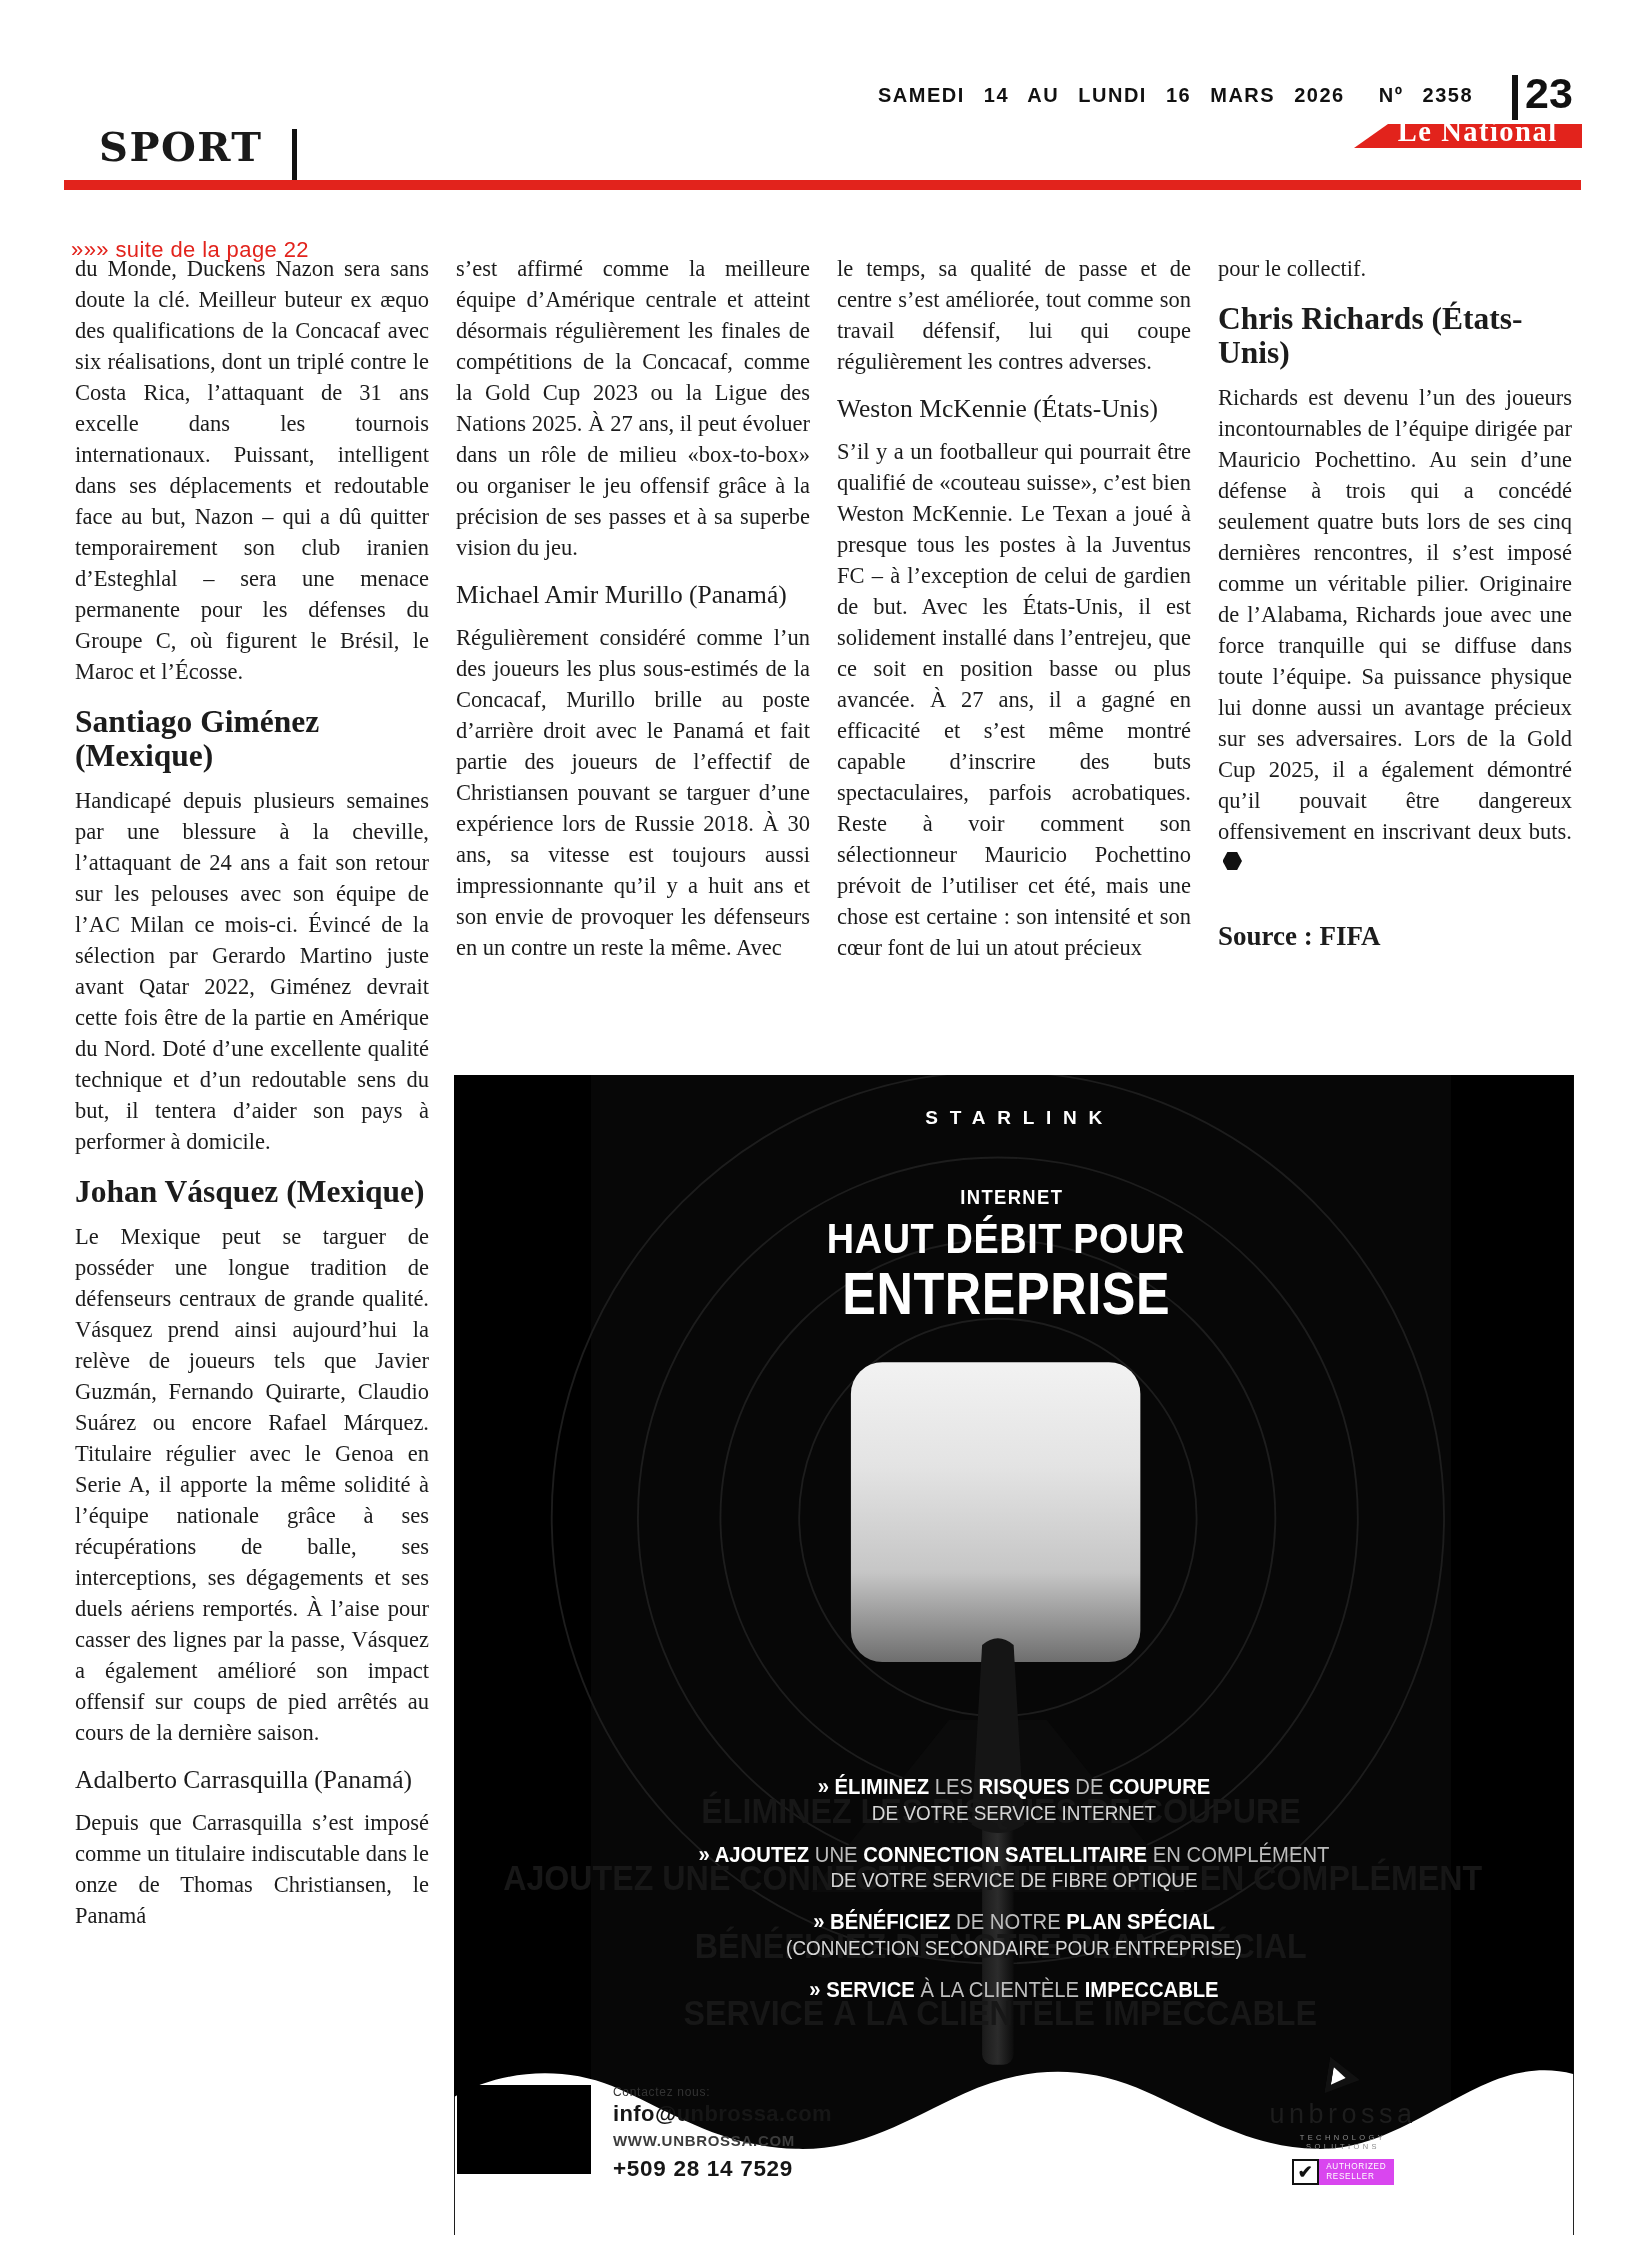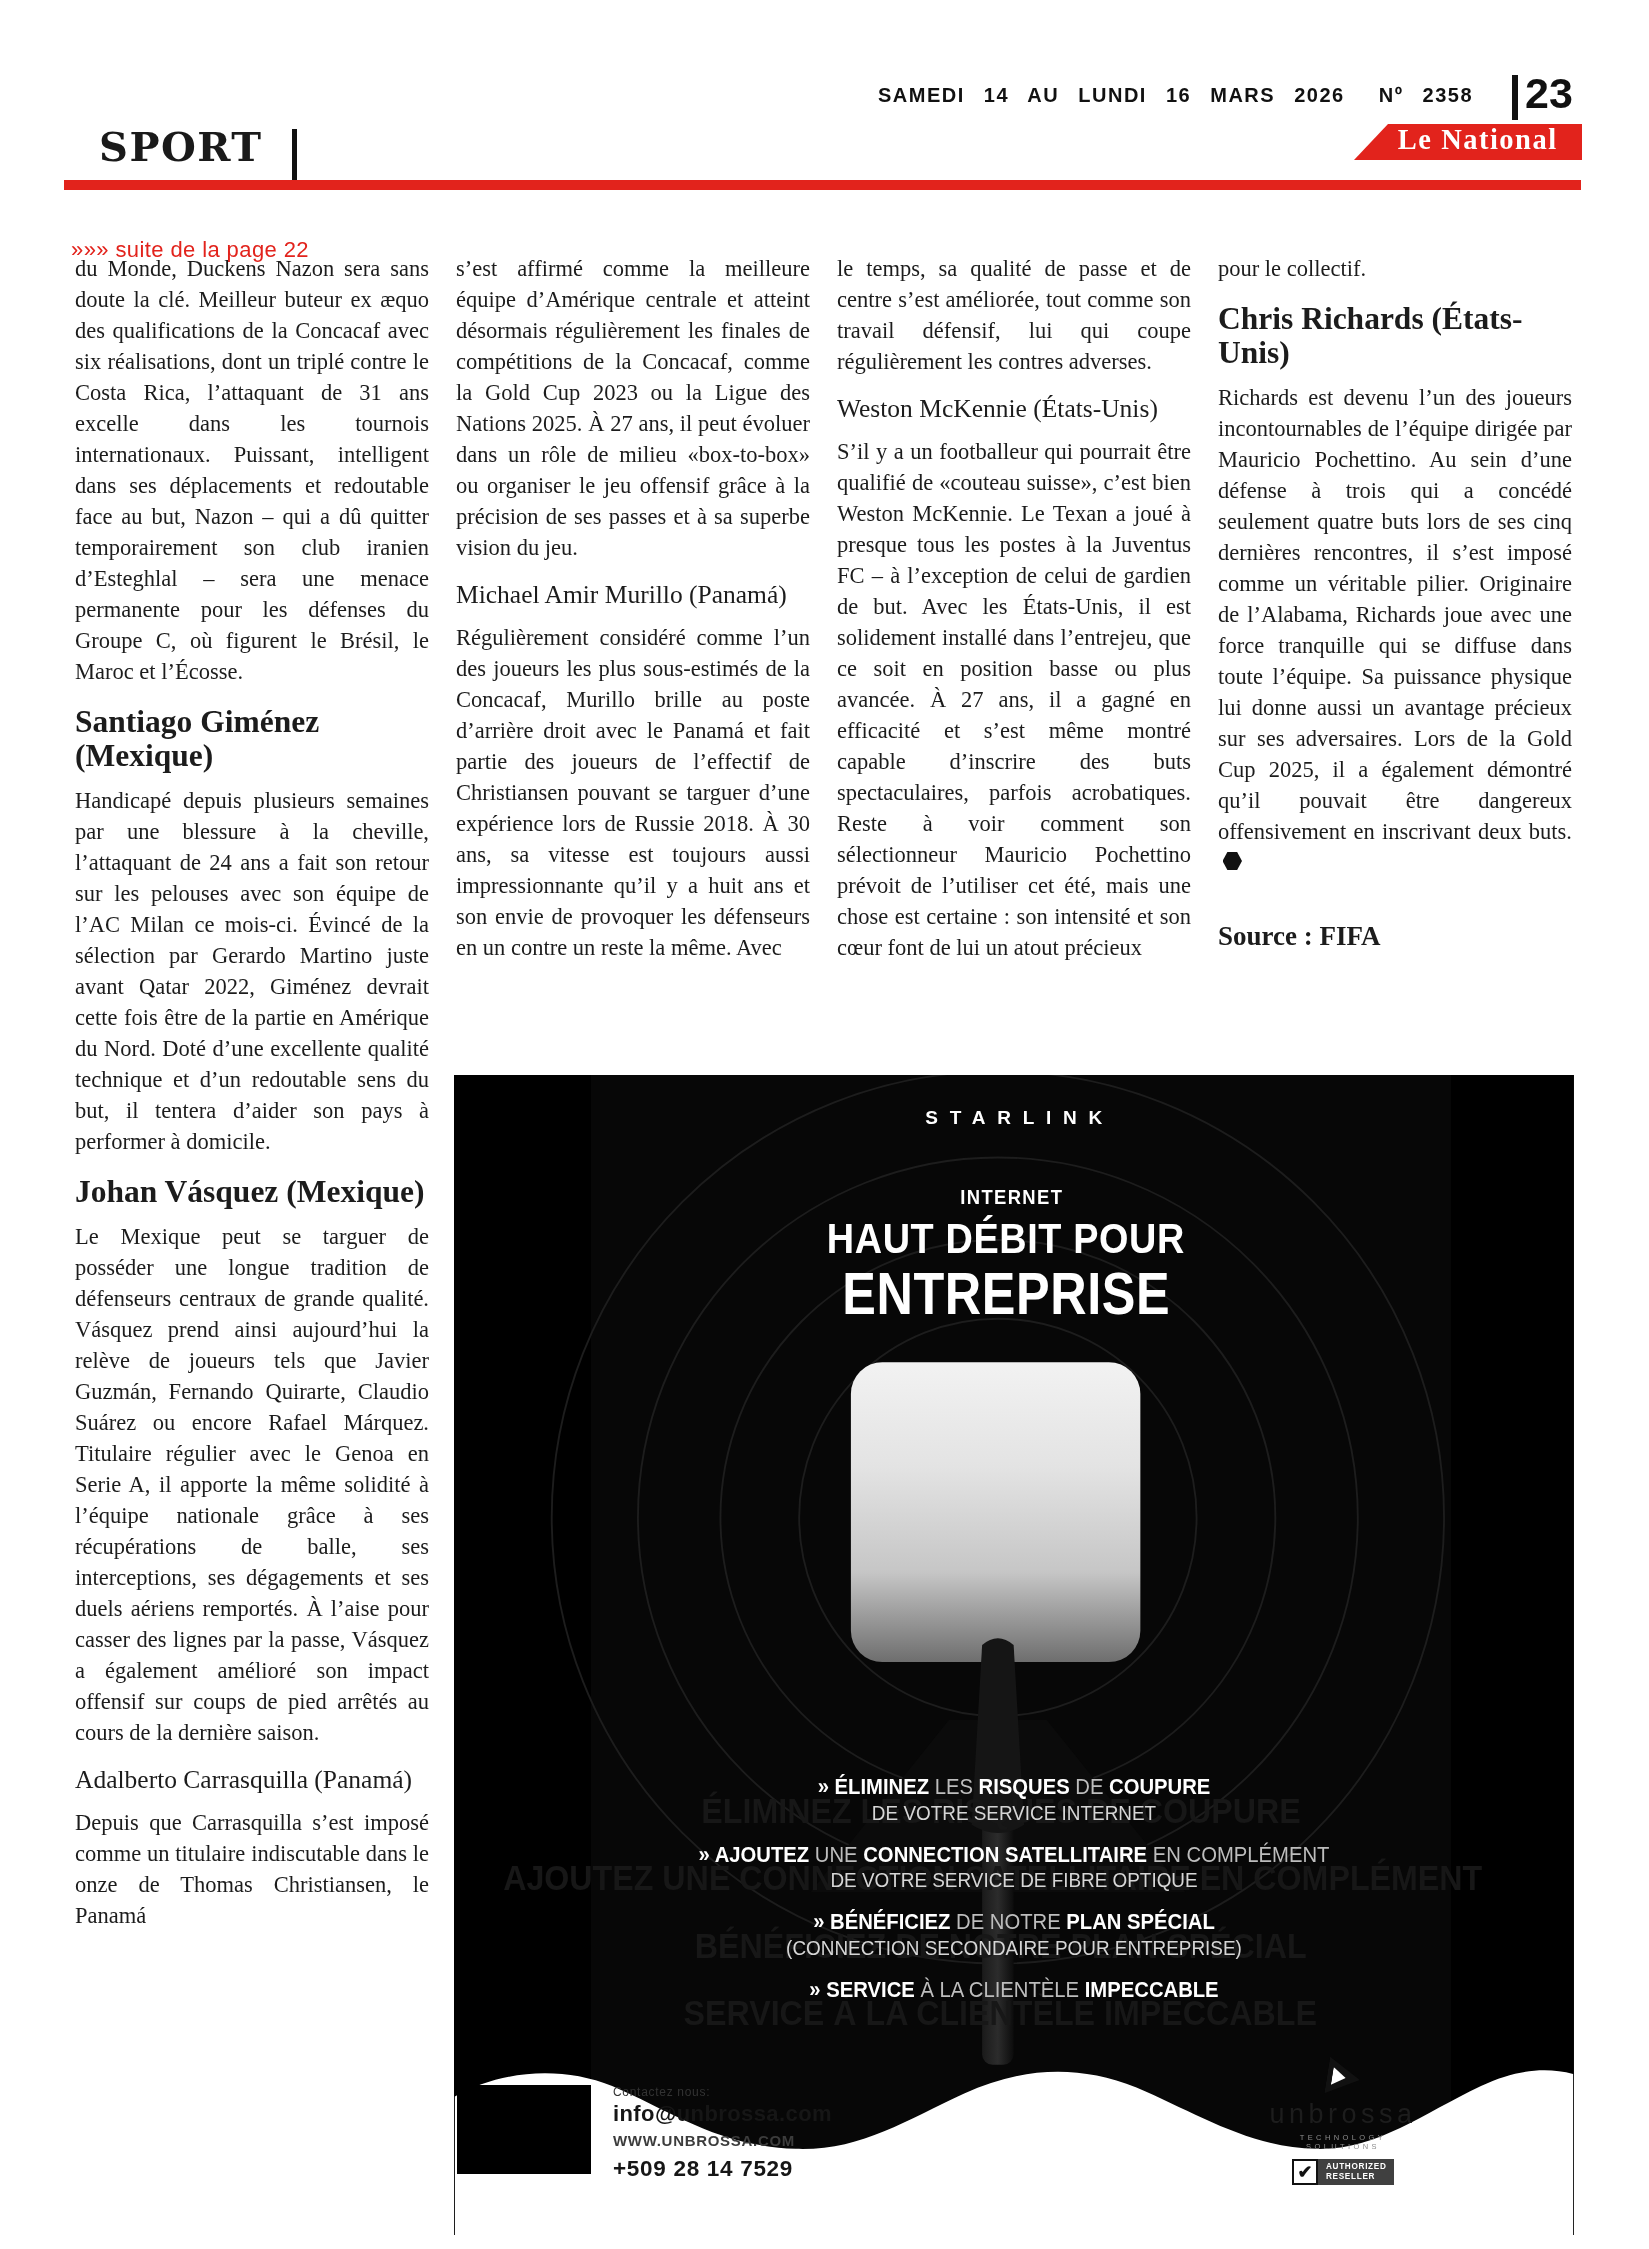--- a/index.html
+++ b/index.html
@@ -8,23 +8,23 @@
 
   
   .masthead-date{position:absolute;top:84px;right:177px;display:flex;gap:34px;align-items:baseline;
      font-family:"Liberation Sans",sans-serif;font-weight:700;font-size:20px;letter-spacing:1.5px;word-spacing:12px;color:#111;}
   .page-bar{position:absolute;left:1512px;top:75px;width:6px;height:45px;background:#111;}
   .page-number{position:absolute;left:1525px;top:69px;font-family:"Liberation Sans",sans-serif;
      font-weight:800;font-size:43px;color:#111;}
   .section-title{position:absolute;left:71px;top:123px;font-family:"DejaVu Serif",serif;
      font-weight:800;font-size:40px;letter-spacing:1.5px;color:#1a1a1a;margin-left:28px;}
   .header-bar{position:absolute;left:292px;top:129px;width:5.2px;height:52px;background:#111;}
-  .brand-banner{position:absolute;left:1354px;top:124px;width:228px;height:36px;
+  .brand-banner{position:absolute;left:1354px;top:124px;width:228px;height:24px;
      clip-path:polygon(34px 0,100% 0,100% 100%,0 100%);
-     display:flex;align-items:flex-start;justify-content:center;padding-left:19.5px;box-sizing:border-box;}
+     display:flex;align-items:flex-end;justify-content:center;padding-left:19.5px;box-sizing:border-box;}
   .brand-banner span{font-family:"Liberation Serif",serif;font-weight:700;font-size:28.5px;color:#fff;letter-spacing:1.5px;}
   .red-rule{position:absolute;left:64px;top:180px;width:1517px;height:9.7px;}
   .continuation{position:absolute;left:71px;top:237px;font-family:"Liberation Sans",sans-serif;
      font-size:22px;letter-spacing:0.4px;}
 
   
   .col{position:absolute;top:253px;width:354px;text-align:justify;overflow:hidden;}
   .col1{left:75px;height:1984px;}
   .col2{left:456px;height:814px;}
   .col3{left:837px;height:814px;}
@@ -69,21 +69,21 @@
      font-family:"Liberation Sans",sans-serif;color:#1d1d1d;}
   .logo-play{width:33px;height:37px;margin:0 auto 3px;transform:rotate(9deg);
      clip-path:polygon(0 0,100% 50%,0 100%);background:#111;position:relative;}
   .logo-play .inner{position:absolute;left:5.2px;top:9.7px;width:13.5px;height:18px;
      clip-path:polygon(0 0,100% 50%,0 100%);background:#fff;}
   .logo-word{font-size:27px;font-weight:300;letter-spacing:4.5px;}
   .logo-tag{font-size:7.5px;letter-spacing:3.4px;color:#8d8d8d;margin-top:3px;}
   .badge{display:flex;justify-content:center;margin-top:7.5px;}
   .badge .check{width:22.5px;height:22.5px;border:2.2px solid #111;background:#fff;color:#111;
      font-size:18px;line-height:22.5px;font-weight:700;}
-  .badge .label{background:#404040;color:#fff;font-size:8.2px;font-weight:700;letter-spacing:0.7px;
+  .badge .label{background:#d946ef;color:#fff;font-size:8.2px;font-weight:400;letter-spacing:0.7px;
      padding:2.2px 7.5px;line-height:9.7px;display:flex;flex-direction:column;justify-content:center;text-align:left;}
 </style>
 </head>
 <body>
 
 <div class="page">
 
   <div class="masthead-date">
     <span>SAMEDI 14 AU LUNDI 16 MARS 2026</span>
     <span>Nº 2358</span>

